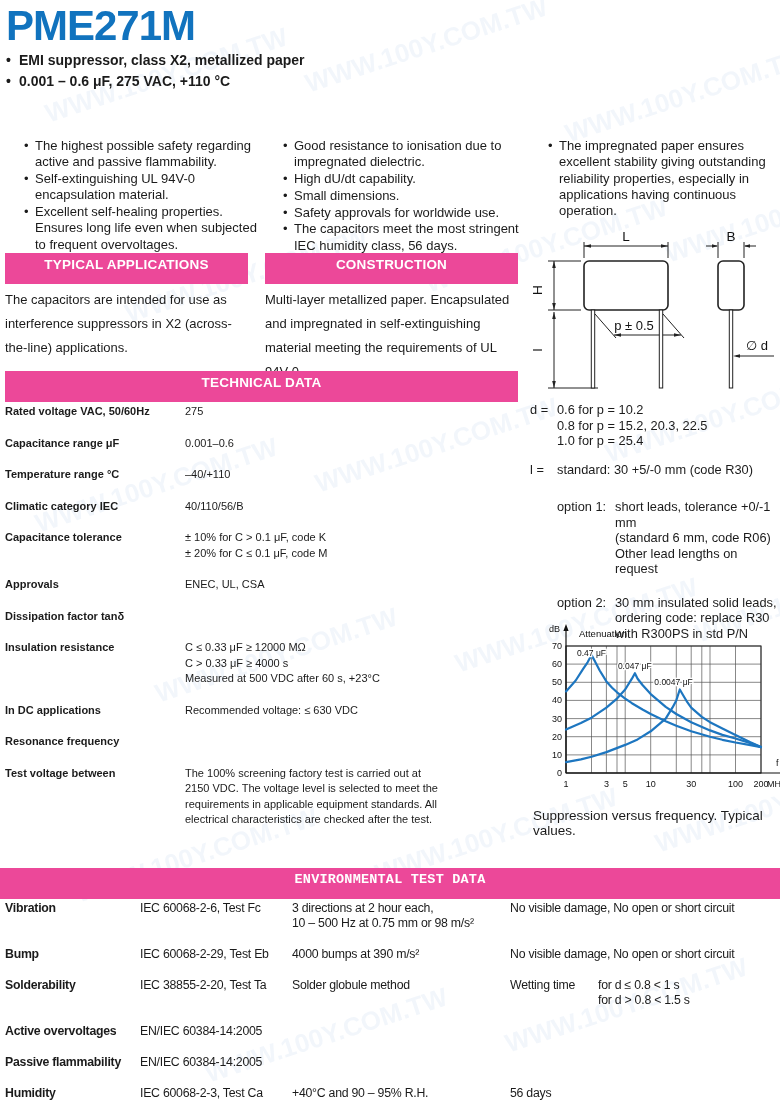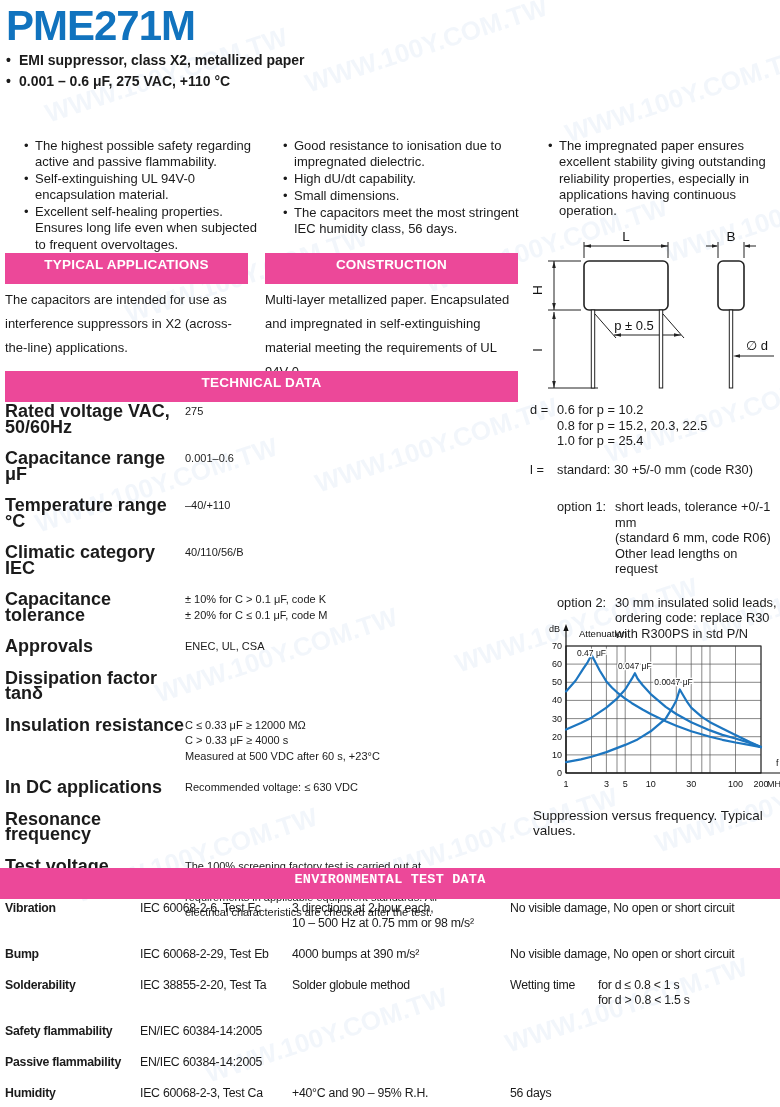--- a/index.html
+++ b/index.html
@@ -14,21 +14,21 @@
   .subtitle li{font-size:14px;font-weight:bold;line-height:21px;list-style:none;
       padding-left:13px;position:relative;}
   .subtitle li::before{content:"•";position:absolute;left:0;}
   ul.feat{margin:16px;padding:0;}
   ul.feat li{list-style:none;font-size:13px;line-height:16.3px;padding-left:13px;position:relative;margin:0 0 0.5px 0;}
   ul.feat li::before{content:"•";position:absolute;left:2px;}
   .bar{background:#ec4899;color:#fff;font-weight:bold;font-size:13.5px;height:31px;
        line-height:24px;text-align:center;letter-spacing:0.2px;}
   .para{font-size:13px;line-height:24px;}
   .tech-row{display:grid;grid-template-columns:180px 1fr;margin-bottom:16px;}
-  .tech-label{font-weight:bold;font-size:18px;line-height:15.5px;}
+  .tech-label{font-weight:bold;font-size:11px;line-height:15.5px;}
   .tech-value{font-size:11px;line-height:15.5px;}
   .ml{white-space:pre-line;}
   .env-row{display:grid;grid-template-columns:135px 152px 218px 1fr;margin-bottom:16px;
            font-size:12.3px;line-height:15px;letter-spacing:-0.25px;}
   .env-prop{font-weight:bold;}
   .env-result{display:flex;}
   .env-result .r1{min-width:88px;}
   .notes{font-size:12.8px;line-height:15.5px;}
   .note-block{display:flex;margin-bottom:13px;}
   .note-label{width:27px;flex:none;}
@@ -75,20 +75,21 @@
 
     <li>The highest possible safety regarding active and passive flammability.</li>
         <li>Self-extinguishing UL 94V-0 encapsulation material.</li>
         <li>Excellent self-healing properties. Ensures long life even when subjected to frequent overvoltages.</li>
       </ul>
     <ul class="abs feat" style="left:265px;top:122px;width:254px;">
 
     <li>Good resistance to ionisation due to impregnated dielectric.</li>
         <li>High dU/dt capability.</li>
         <li>Small dimensions.</li>
+        <li>Safety approvals for worldwide use.</li>
         <li>The capacitors meet the most stringent IEC humidity class, 56 days.</li>
       </ul>
     <ul class="abs feat" style="left:530px;top:122px;width:248px;">
 
     <li>The impregnated paper ensures excellent stability giving outstanding reliability properties, especially in applications having continuous operation.</li>
       </ul>
 
     <div class="abs bar" style="left:5px;top:253px;width:243px;">TYPICAL APPLICATIONS</div>
     <div class="abs bar" style="left:265px;top:253px;width:253px;">CONSTRUCTION</div>
 
@@ -325,21 +326,21 @@
           <div>IEC 38855-2-20, Test Ta</div>
           <div class="ml">Solder globule method</div>
           <div class="env-result">
             <div class="r1">Wetting time</div>
             <div class="ml">for d ≤ 0.8 &lt; 1 s
 for d &gt; 0.8 &lt; 1.5 s</div>
           </div>
         </div>
 
         <div class="env-row">
-          <div class="env-prop">Safety flammability</div>
+          <div class="env-prop">Active overvoltages</div>
           <div>EN/IEC 60384-14:2005</div>
           <div class="ml"></div>
           <div class="env-result">
             <div class="r1"></div>
             <div class="ml"></div>
           </div>
         </div>
 
         <div class="env-row">
           <div class="env-prop">Passive flammability</div>

